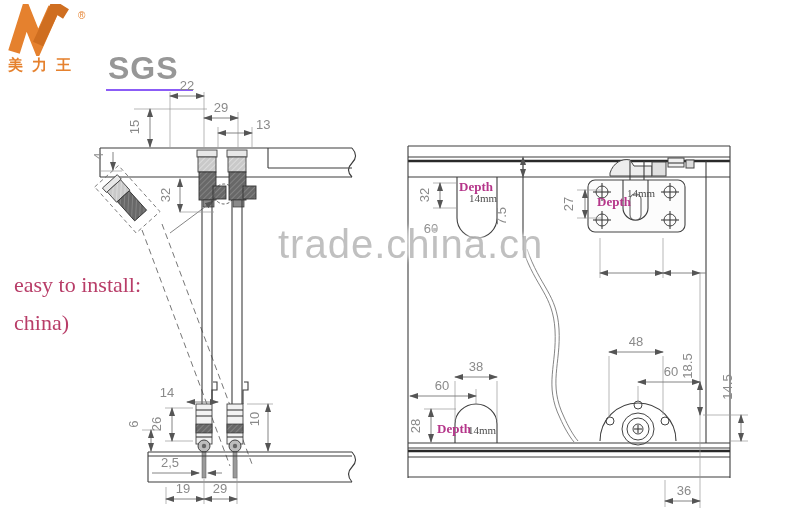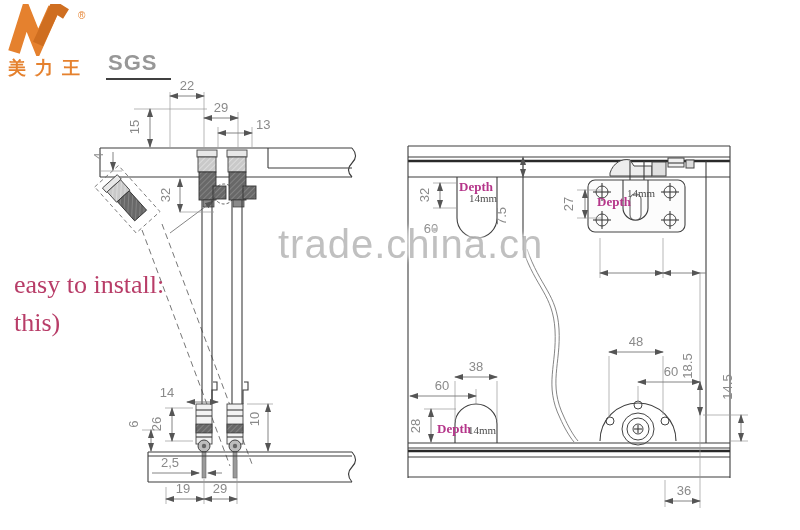--- a/index.html
+++ b/index.html
@@ -1,28 +1,28 @@
 <!DOCTYPE html>
 <html><head>
 <meta charset="utf-8">
 <style>
   html,body{margin:0;padding:0;background:#fff;}
   #stage{position:relative;width:800px;height:530px;background:#fff;overflow:hidden;
          font-family:"Liberation Sans",sans-serif;}
   
   #logo{position:absolute;left:6px;top:4px;width:190px;height:86px;}
   #logo .cn{position:absolute;left:2px;top:52px;color:#e5812e;font-weight:bold;
-            font-size:18px;letter-spacing:9px;font-family:"DejaVu Sans",sans-serif;}
+            font-size:15px;letter-spacing:9px;font-family:"DejaVu Sans",sans-serif;}
   #logo .sgs{position:absolute;left:100px;top:46px;color:#979797;font-weight:bold;
-             font-size:22px;letter-spacing:1px;border-bottom:2px solid #404040;
+             font-size:32px;letter-spacing:1px;border-bottom:2px solid #8b5cf6;
              padding:0 14px 2px 2px;}
   #logo .reg{position:absolute;left:72px;top:6px;color:#e5812e;font-size:10px;}
   
   #note{position:absolute;left:14px;top:266px;width:230px;color:#b83d68;
-        font-family:"Liberation Serif",serif;font-size:26px;line-height:38px;}
+        font-family:"Liberation Serif",serif;font-size:22px;line-height:38px;}
   
   #wm{position:absolute;left:278px;top:222px;font-size:40px;color:rgba(140,140,140,0.55);
       letter-spacing:1px;text-shadow:0 0 7px rgba(255,255,255,.95),0 0 4px rgba(255,255,255,.9),
       0 0 10px rgba(255,255,255,.9);white-space:nowrap;}
   svg text{font-family:"Liberation Sans",sans-serif;}
   .dt{font-size:13px;fill:#8a8a8a;}
   .depth{font-family:"Liberation Serif",serif;font-weight:bold;font-size:13px;fill:#b5368a;}
   .mm{font-family:"Liberation Serif",serif;font-size:11px;fill:#4c4c4c;}
   .ln{stroke:#3d3d3d;stroke-width:1.1;fill:none;}
   .thick{stroke:#2a2a2a;stroke-width:2.4;fill:none;}
@@ -323,18 +323,18 @@
         <text class="dt" transform="rotate(-90 732 387)" x="732" y="387" text-anchor="middle">14.5</text>
         <line class="ext" x1="665" y1="480" x2="665" y2="507"></line>
         <line class="dim" x1="665" y1="501" x2="700" y2="501" marker-start="url(#as)" marker-end="url(#ae)"></line>
         <text class="dt" x="684" y="495" text-anchor="middle">36</text>
       </g>
     </g>
   </svg>
 
   <div id="note">
     <div>easy to install:</div>
-    <div>this)</div>
+    <div>china)</div>
   </div>
 
   <div id="wm">trade.china.cn</div>
 
 </div>
 
 </body></html>

